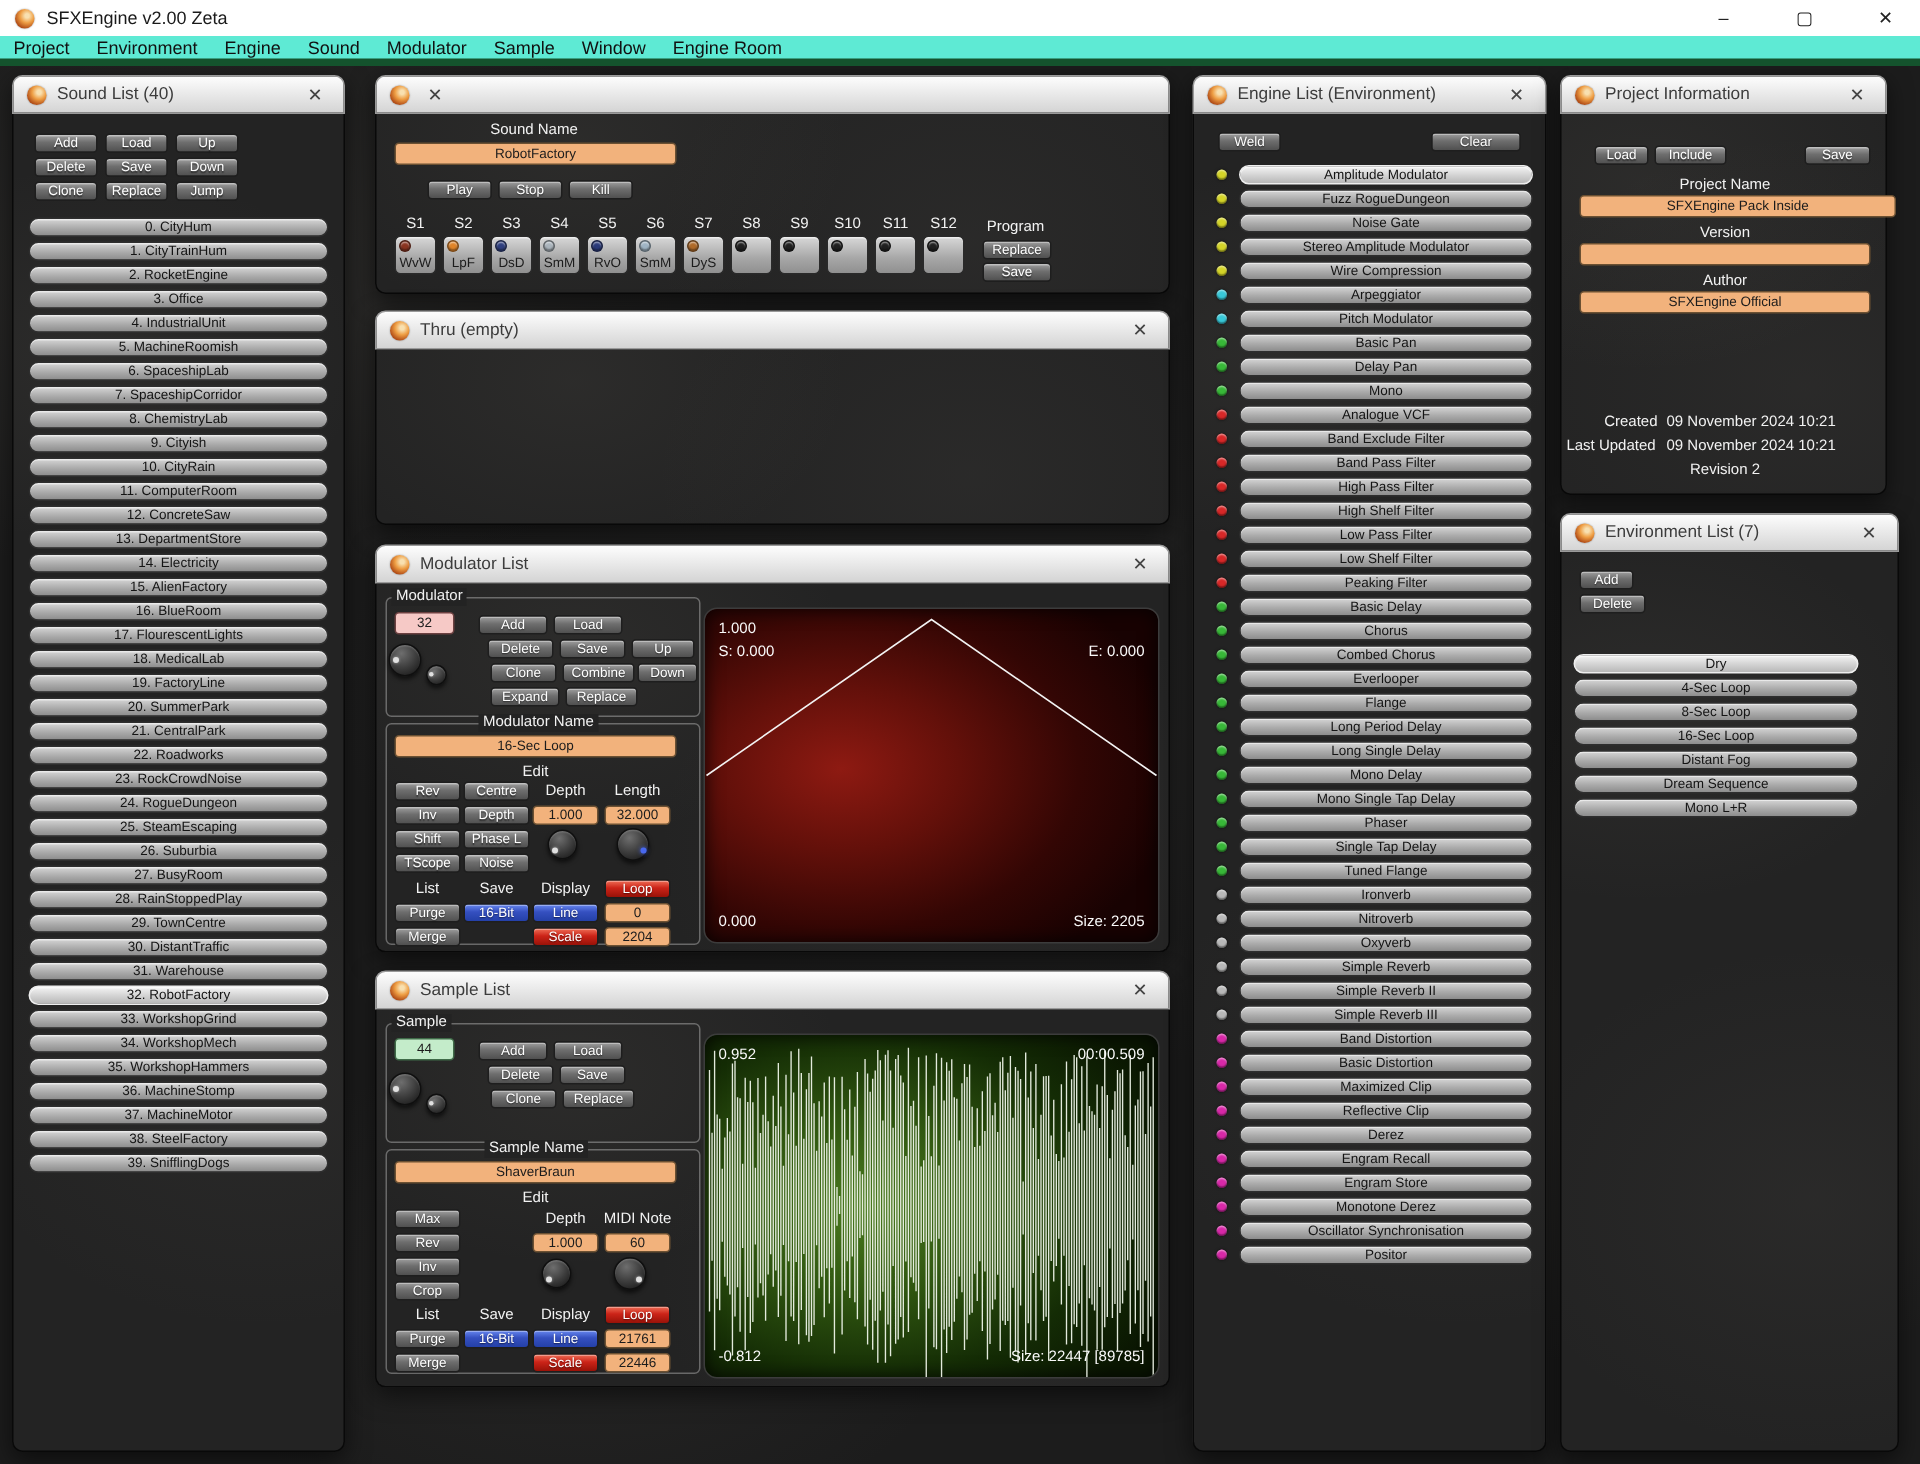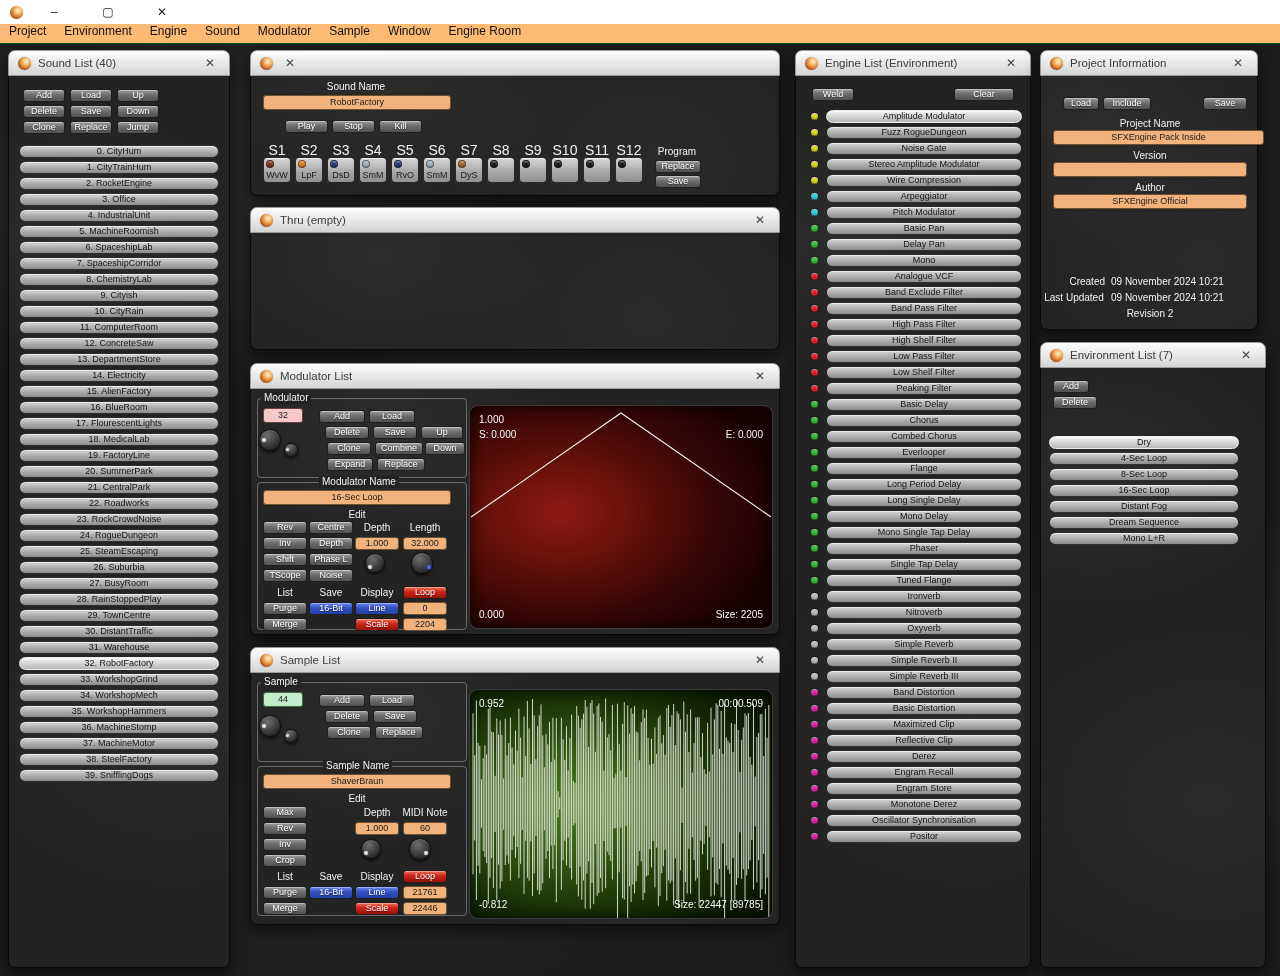--- a/index.html
+++ b/index.html
@@ -2,21 +2,21 @@
 <html><head>
 <meta charset="utf-8">
 <style>
   * { margin:0; padding:0; box-sizing:border-box; }
   html,body { width:1280px; height:976px; overflow:hidden; background:#1d1d1d; font-family:"Liberation Sans",sans-serif; }
 
   
   #titlebar { position:absolute; top:0; left:0; right:0; height:24px; background:#ffffff; display:flex; align-items:center; padding-left:10px; gap:8px; z-index:60; }
   #titlebar .title { font-size:12px; color:#1a1a1a; flex:1; }
   .wctl { width:46px; height:24px; display:flex; align-items:center; justify-content:center; font-size:12px; color:#222; }
-  #menubar { position:absolute; top:24px; left:0; right:0; height:20px; background:#fdba74; border-bottom:1px solid #14532d; display:flex; align-items:flex-start; z-index:60; }
+  #menubar { position:absolute; top:24px; left:0; right:0; height:20px; background:#5eead4; border-bottom:5px solid #14532d; display:flex; align-items:center; z-index:60; }
   .menu-item { font-size:12px; color:#111; padding:0 9px; }
 
   #desktop { position:absolute; top:44px; left:0; right:0; bottom:0;
     background-color:#1c1c1c;
     background-image:
       radial-gradient(ellipse 500px 300px at 12% 15%, rgba(125,120,110,.16), transparent 70%),
       radial-gradient(ellipse 600px 380px at 50% 45%, rgba(115,112,108,.10), transparent 70%),
       radial-gradient(ellipse 420px 320px at 88% 70%, rgba(130,124,112,.14), transparent 70%),
       radial-gradient(ellipse 380px 240px at 30% 88%, rgba(105,102,98,.12), transparent 70%);
   }
@@ -54,21 +54,21 @@
     box-shadow:inset 0 1px 0 rgba(255,255,255,.5); margin-bottom:3px; overflow:hidden; white-space:nowrap; }
   .pill.selected, .erow.selected .pill { background:linear-gradient(#f4f4f4,#d2d2d2 55%,#b8b8b8); border-color:#eeeeee; }
 
   .erow { display:flex; align-items:center; height:13px; margin-bottom:3px; }
   .edot { width:7px; height:7px; border-radius:50%; margin:0 8px 0 7px; flex:0 0 7px;
     box-shadow:inset 0 -1px 1px rgba(0,0,0,.5), inset 0 1px 1px rgba(255,255,255,.45), 0 0 2px rgba(0,0,0,.6); }
   .erow .pill { flex:1; margin-bottom:0; }
 
   .slots { position:absolute; display:flex; gap:4px; }
   .slot-col { width:28px; }
-  .shead { color:#f2f2f2; font-size:14px; text-align:center; height:13px; line-height:12px; }
+  .shead { color:#f2f2f2; font-size:10px; text-align:center; height:13px; line-height:12px; }
   .sbox { width:28px; height:26px; border-radius:4px; border:1px solid #2a2a2a; background:linear-gradient(#d8d8d8,#a6a6a6 60%,#909090); position:relative; box-shadow:inset 0 1px 0 rgba(255,255,255,.55); }
   .led { position:absolute; top:2px; left:2px; width:8px; height:8px; border-radius:50%; border:1px solid rgba(0,0,0,.45); box-shadow:inset 0 -1px 1px rgba(0,0,0,.35), inset 0 1px 1px rgba(255,255,255,.5); }
   .sname { position:absolute; left:0; right:0; bottom:2px; text-align:center; font-size:9px; color:#1c1c1c; }
 
   .knob { position:absolute; border-radius:50%;
     background:radial-gradient(circle at 38% 28%, #6e6e6e, #3c3c3c 52%, #191919 92%);
     border:1px solid #0f0f0f; box-shadow:0 2px 3px rgba(0,0,0,.6), inset 0 1px 1px rgba(255,255,255,.18); }
   .kdot { position:absolute; width:4px; height:4px; border-radius:50%; background:#e0e0e0; box-shadow:0 0 2px rgba(255,255,255,.5); }
   .kdot.blue { background:#4868f0; box-shadow:0 0 3px #4868f0; }
 
@@ -79,20 +79,21 @@
   .display.red { background:radial-gradient(ellipse 75% 70% at 30% 48%, #8e1a12 0%, #63100a 35%, #330604 70%, #180202 100%); }
   .display.green { background:radial-gradient(ellipse 75% 70% at 35% 50%, #4a7a1e 0%, #2f5510 38%, #142c05 72%, #0a1602 100%); }
   .display svg { position:absolute; inset:0; width:100%; height:100%; }
   .dtext { position:absolute; color:#fafafa; font-size:10px; white-space:nowrap; }
 </style>
 </head>
 <body>
 
 <div id="titlebar">
   <span class="picon"></span>
+  <span class="title">SFXEngine v2.00 Zeta</span>
   <span class="wctl">–</span>
   <span class="wctl">▢</span>
   <span class="wctl">✕</span>
 </div>
 <div id="menubar">
 
 <span class="menu-item">Project</span>
     <span class="menu-item">Environment</span>
     <span class="menu-item">Engine</span>
     <span class="menu-item">Sound</span>

